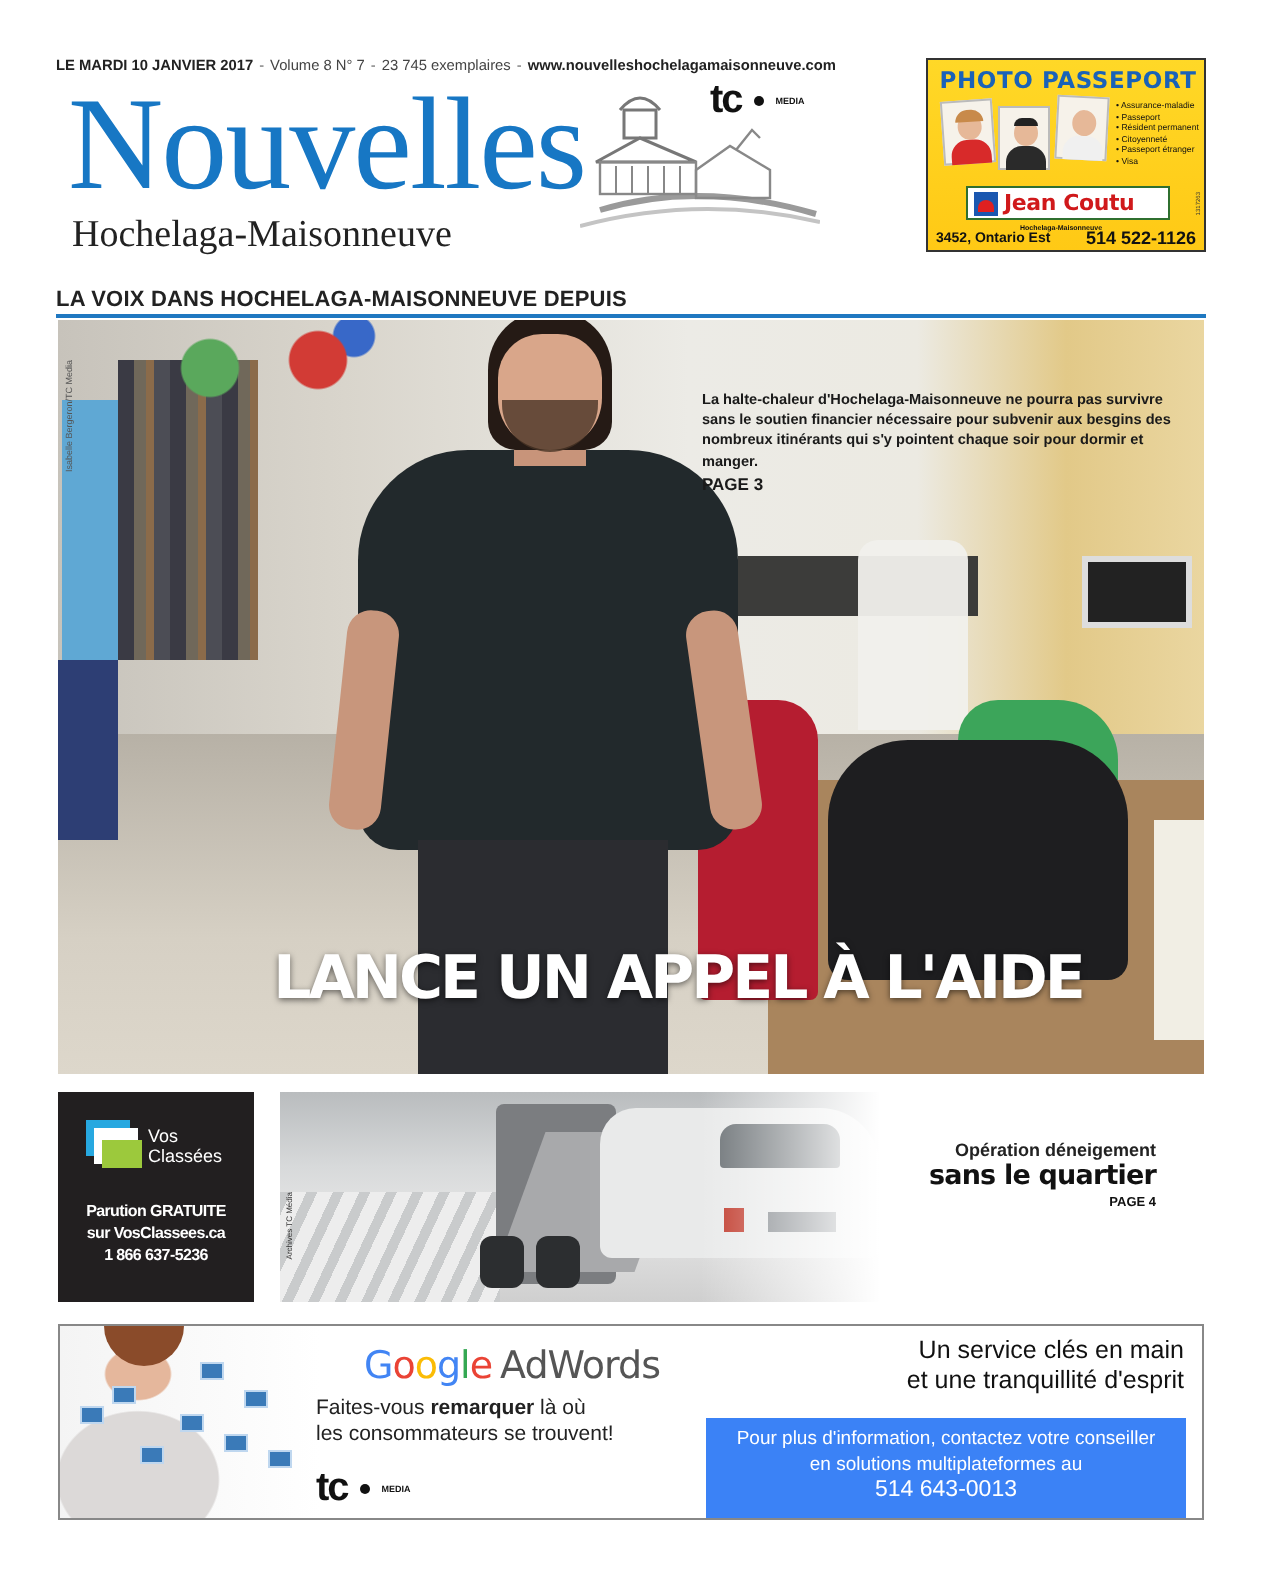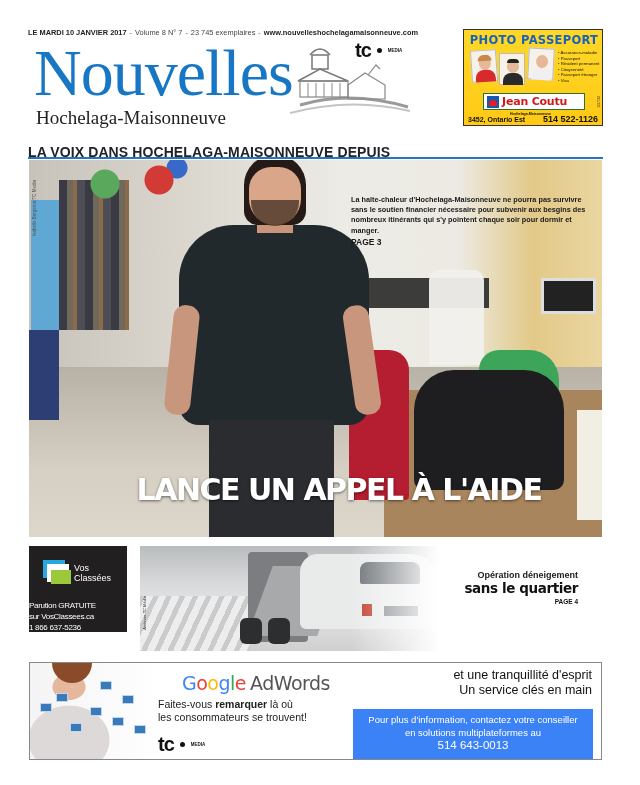--- a/index.html
+++ b/index.html
@@ -26,21 +26,21 @@
   }
   .logo-building { position: absolute; left: 290px; top: 45px; width: 120px; height: 70px; }
   .tc-logo {
     position: absolute; left: 355px; top: 39px; display: flex; align-items: center; gap: 6px;
   }
   .tc-logo .tc { font-family: "Liberation Sans", sans-serif; font-weight: 900; font-size: 20px; letter-spacing: -1px; color: #111; }
   .tc-logo .dot { width: 5px; height: 5px; background: #111; border-radius: 50%; }
   .tc-logo .media { font-size: 4.5px; font-weight: 700; color: #111; }
   .tagline {
     position: absolute; left: 28px; top: 144px;
-    font-size: 14px; font-weight: 700; color: #222; letter-spacing: 0.1px;
+    font-size: 11px; font-weight: 700; color: #222; letter-spacing: 0.1px;
   }
   .blue-rule { position: absolute; left: 28px; top: 157px; width: 575px; height: 2px; background: #1f78c1; }
 
   
   .passport-ad {
     position: absolute; left: 463px; top: 29px; width: 140px; height: 97px;
     background: linear-gradient(180deg, #ffd827 0%, #ffc915 100%);
     border: 1.5px solid #333;
   }
   .passport-ad .title {
@@ -128,28 +128,28 @@
   .headline-1 .gap { display: inline-block; width: 6px; }
   .headline-2 {
     position: absolute; left: 36px; top: 312px; width: 548px; text-align: center;
     font-family: "DejaVu Sans", sans-serif; font-weight: 900; font-size: 30px; line-height: 36px;
     color: #ffffff; letter-spacing: -1.5px; white-space: nowrap;
     text-shadow: 0 1px 3px rgba(0,0,0,0.55);
   }
 
   
   .vos-ad {
-    position: absolute; left: 29px; top: 546px; width: 98px; height: 86px; background: #221f20; color: #fff;
+    position: absolute; left: 29px; top: 546px; width: 98px; height: 105px; background: #221f20; color: #fff;
   }
   .vos-ad .bubble { position: absolute; left: 14px; top: 14px; width: 28px; height: 24px; }
   .vos-ad .bubble .b1 { position: absolute; left: 0; top: 0; width: 22px; height: 18px; background: #27a8e0; }
   .vos-ad .bubble .b2 { position: absolute; left: 4px; top: 4px; width: 22px; height: 18px; background: #ffffff; }
   .vos-ad .bubble .b3 { position: absolute; left: 8px; top: 10px; width: 20px; height: 14px; background: #9cc93c; }
   .vos-ad .brand { position: absolute; left: 45px; top: 17px; font-size: 9px; line-height: 10px; color: #fff; }
-  .vos-ad .lines { position: absolute; left: 0; top: 54px; width: 98px; text-align: left; font-size: 8px; line-height: 11px; color: #fff; letter-spacing: -0.3px; }
+  .vos-ad .lines { position: absolute; left: 0; top: 54px; width: 98px; text-align: center; font-size: 8px; line-height: 11px; color: #fff; letter-spacing: -0.3px; font-weight: bold; }
 
   
   .snow-photo {
     position: absolute; left: 140px; top: 546px; width: 300px; height: 105px; overflow: hidden;
     background: linear-gradient(180deg, #b9bcbe 0%, #d7d9da 35%, #e6e6e6 60%, #cfcfcf 100%);
   }
   .snow-photo .fade { position: absolute; right: 0; top: 0; width: 90px; height: 100%; background: linear-gradient(90deg, rgba(255,255,255,0) 0%, #ffffff 100%); }
   .snow-photo .truck { position: absolute; left: 108px; top: 6px; width: 60px; height: 90px; background: #7b7d80; border-radius: 4px; }
   .snow-photo .bed { position: absolute; left: 120px; top: 20px; width: 70px; height: 70px; background: #a8a9ab; transform: skewX(-20deg); }
   .snow-photo .car { position: absolute; left: 160px; top: 8px; width: 140px; height: 75px; background: #e9eaea; border-radius: 18px 30px 6px 6px; }
@@ -342,21 +342,21 @@
   <div class="slogan">
     <span>Faites-vous </span><b>remarquer</b><span> là où</span>
     <div>les consommateurs se trouvent!</div>
   </div>
   <div class="tc-logo-small">
     <span class="tc">tc</span>
     <span class="dot"></span>
     <span class="media">MEDIA</span>
   </div>
   <div class="promise">
+    <div>Un service clés en main</div>
     <div>et une tranquillité d'esprit</div>
-    <div>Un service clés en main</div>
   </div>
   <div class="blue-box">
     <div>Pour plus d'information, contactez votre conseiller</div>
     <div>en solutions multiplateformes au</div>
     <div class="tel">514 643-0013</div>
   </div>
 </div>
 
 </body></html>

